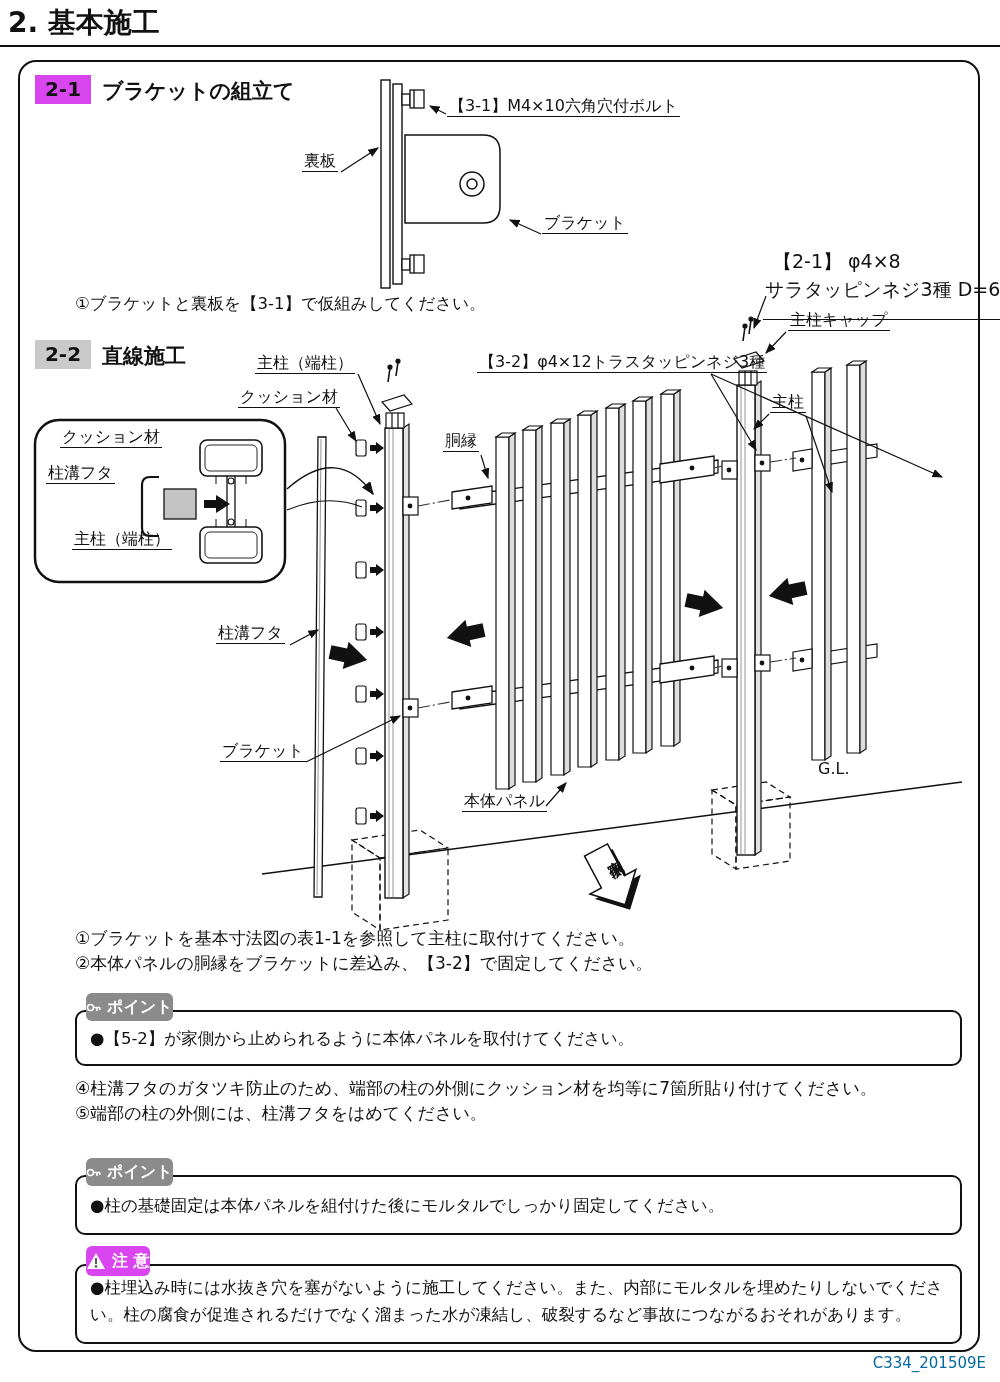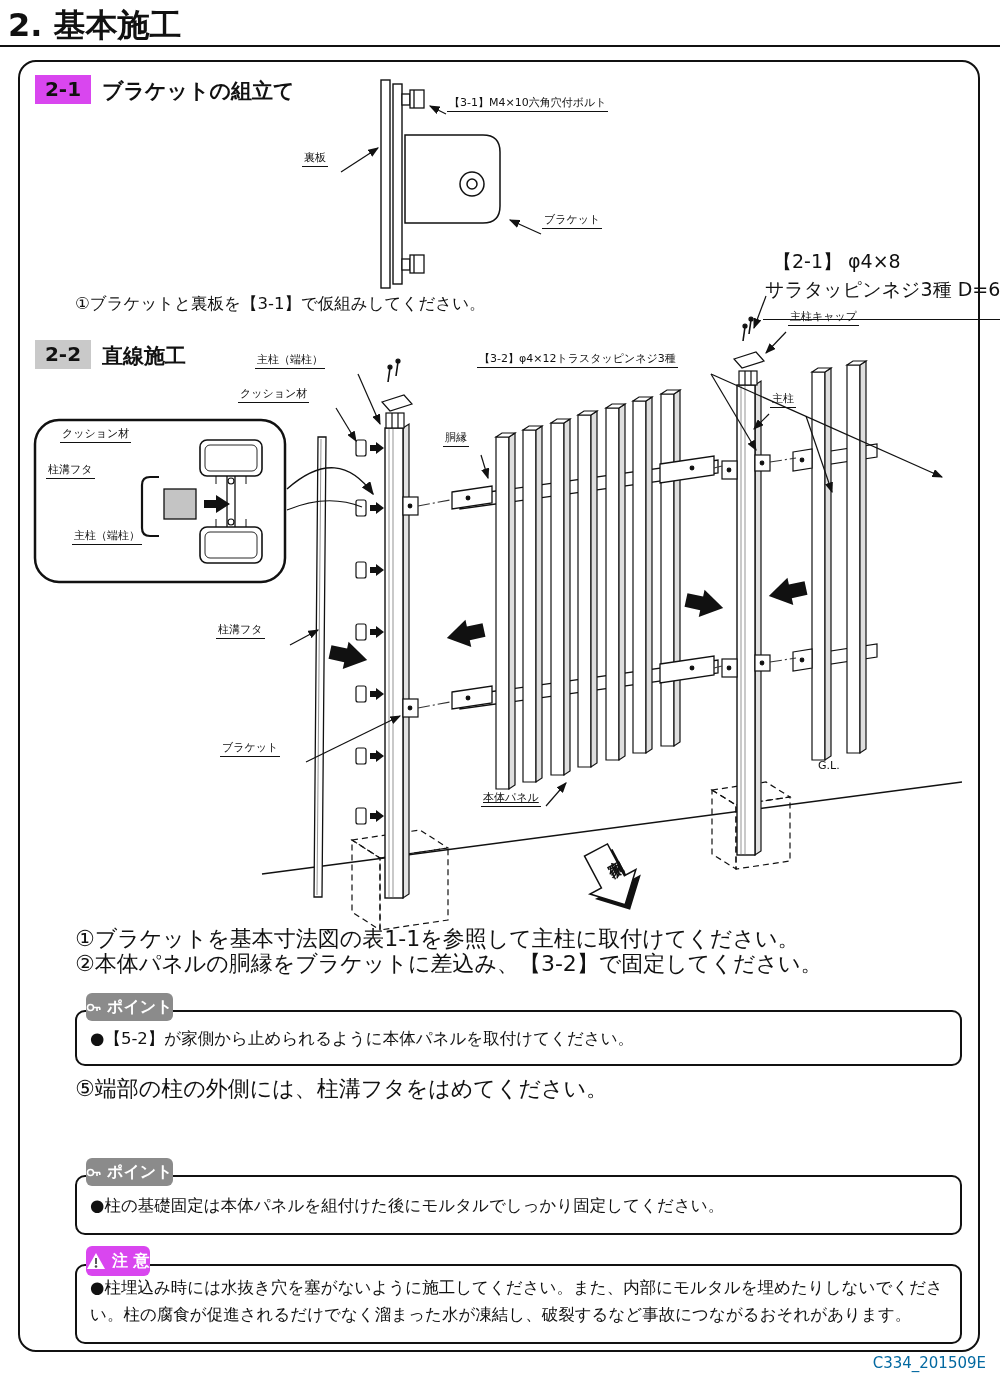--- a/index.html
+++ b/index.html
@@ -1,30 +1,30 @@
 <!DOCTYPE html>
 <html lang="ja"><head>
 <meta charset="utf-8">
 <style>
   html,body{margin:0;padding:0;}
   body{width:1000px;height:1382px;position:relative;background:#fff;color:#111;
        font-family:"DejaVu Sans",sans-serif;overflow:hidden;}
   svg{position:absolute;overflow:hidden;}
-  .page-title{position:absolute;left:8px;top:4px;font-size:32px;font-weight:bold;white-space:nowrap;}
+  .page-title{position:absolute;left:8px;top:4px;font-size:28px;font-weight:bold;white-space:nowrap;}
   .title-rule{position:absolute;left:0;top:45px;width:1000px;height:2px;background:#111;}
   .main-frame{position:absolute;left:18px;top:60px;width:958px;height:1288px;
               border:2.5px solid #111;border-radius:18px;}
   .sec-num{position:absolute;width:56px;height:29px;background:#c9c9c9;color:#111;
            font-weight:bold;font-size:20px;text-align:center;line-height:29px;}
   .sec-title{position:absolute;font-weight:bold;font-size:21px;white-space:nowrap;}
-  .lbl{position:absolute;font-size:11px;line-height:1.15;border-bottom:1.5px solid #111;
+  .lbl{position:absolute;font-size:16px;line-height:1.15;border-bottom:1.5px solid #111;
        padding:0 2px 1px 2px;white-space:nowrap;background:transparent;}
   .nol{border-bottom:none;}
   .body-text{position:absolute;font-size:16.5px;white-space:nowrap;}
-  .step-list{position:absolute;font-size:22px;line-height:25px;white-space:nowrap;}
+  .step-list{position:absolute;font-size:17px;line-height:25px;white-space:nowrap;}
   .pbox{position:absolute;border:2px solid #111;border-radius:10px;background:#fff;}
   .ptab{position:absolute;background:#8b8b8b;color:#fff;border-radius:6px;font-weight:bold;
         font-size:16px;display:flex;align-items:center;gap:6px;padding:2px 0;height:24px;z-index:5;}
   .ctab{background:#4a4a4a;height:26px;}
   .pbox-text{position:absolute;font-size:16.5px;white-space:nowrap;z-index:6;}
   .caution-text{position:absolute;font-size:16.5px;line-height:27px;white-space:normal;z-index:6;}
   .footer{position:absolute;right:14px;top:1354px;font-size:15px;color:#0369a1;}
   .house-side-text{position:absolute;left:597px;top:855px;font-size:15px;letter-spacing:3px;
         writing-mode:vertical-rl;transform:rotate(-28deg);transform-origin:top left;z-index:4;font-weight:bold;}
   .screw21{position:absolute;left:763px;top:248px;font-size:19px;line-height:1.45;
@@ -327,21 +327,21 @@
 
 <div class="lbl" style="left:255px;top:354px;">主柱（端柱）</div>
 <div class="lbl" style="left:238px;top:388px;">クッション材</div>
 <div class="lbl" style="left:477px;top:353px;">【3-2】φ4×12トラスタッピンネジ3種</div>
 <div class="lbl" style="left:443px;top:432px;">胴縁</div>
 <div class="screw21"><span style="margin-left:8px;">【2-1】 φ4×8</span><br><span>サラタッピンネジ3種 D=6</span></div>
 <div class="lbl" style="left:788px;top:311px;">主柱キャップ</div>
 <div class="lbl" style="left:770px;top:393px;">主柱</div>
 <div class="lbl" style="left:216px;top:624px;">柱溝フタ</div>
 <div class="lbl" style="left:220px;top:742px;">ブラケット</div>
-<div class="lbl" style="left:481px;top:792px;text-decoration:underline;">本体パネル</div>
+<div class="lbl" style="left:462px;top:792px;">本体パネル</div>
 <div class="lbl nol" style="left:816px;top:760px;">G.L.</div>
 <div class="house-side-text">家側</div>
 
 <div class="lbl" style="left:60px;top:428px;">クッション材</div>
 <div class="lbl" style="left:46px;top:464px;">柱溝フタ</div>
 <div class="lbl" style="left:72px;top:530px;">主柱（端柱）</div>
 
 <div class="step-list" style="left:75px;top:926px;">
   <div>①ブラケットを基本寸法図の表1-1を参照して主柱に取付けてください。</div>
   <div>②本体パネルの胴縁をブラケットに差込み、【3-2】で固定してください。</div>
@@ -351,20 +351,21 @@
   <svg width="15" height="15" viewBox="0 0 15 15" style="position:static;">
     <circle cx="4.5" cy="7.5" r="3" fill="none" stroke="#fff" stroke-width="1.6"></circle>
     <path d="M7.5,7.5 H14 M11,7.5 V11 M13.8,7.5 V10" stroke="#fff" stroke-width="1.6" fill="none"></path>
   </svg>
   <span>ポイント</span>
 </div>
 <div class="pbox" style="left:75px;top:1010px;width:883px;height:52px;"></div>
 <div class="pbox-text" style="left:90px;top:1028px;">●【5-2】が家側から止められるように本体パネルを取付けてください。</div>
 
 <div class="step-list" style="left:75px;top:1076px;">
+  <div>④柱溝フタのガタツキ防止のため、端部の柱の外側にクッション材を均等に7箇所貼り付けてください。</div>
   <div>⑤端部の柱の外側には、柱溝フタをはめてください。</div>
 </div>
 
 <div class="ptab" style="left: 86px; top: 1158px; background: rgb(139, 139, 139);">
   <svg width="15" height="15" viewBox="0 0 15 15" style="position:static;">
     <circle cx="4.5" cy="7.5" r="3" fill="none" stroke="#fff" stroke-width="1.6"></circle>
     <path d="M7.5,7.5 H14 M11,7.5 V11 M13.8,7.5 V10" stroke="#fff" stroke-width="1.6" fill="none"></path>
   </svg>
   <span>ポイント</span>
 </div>

